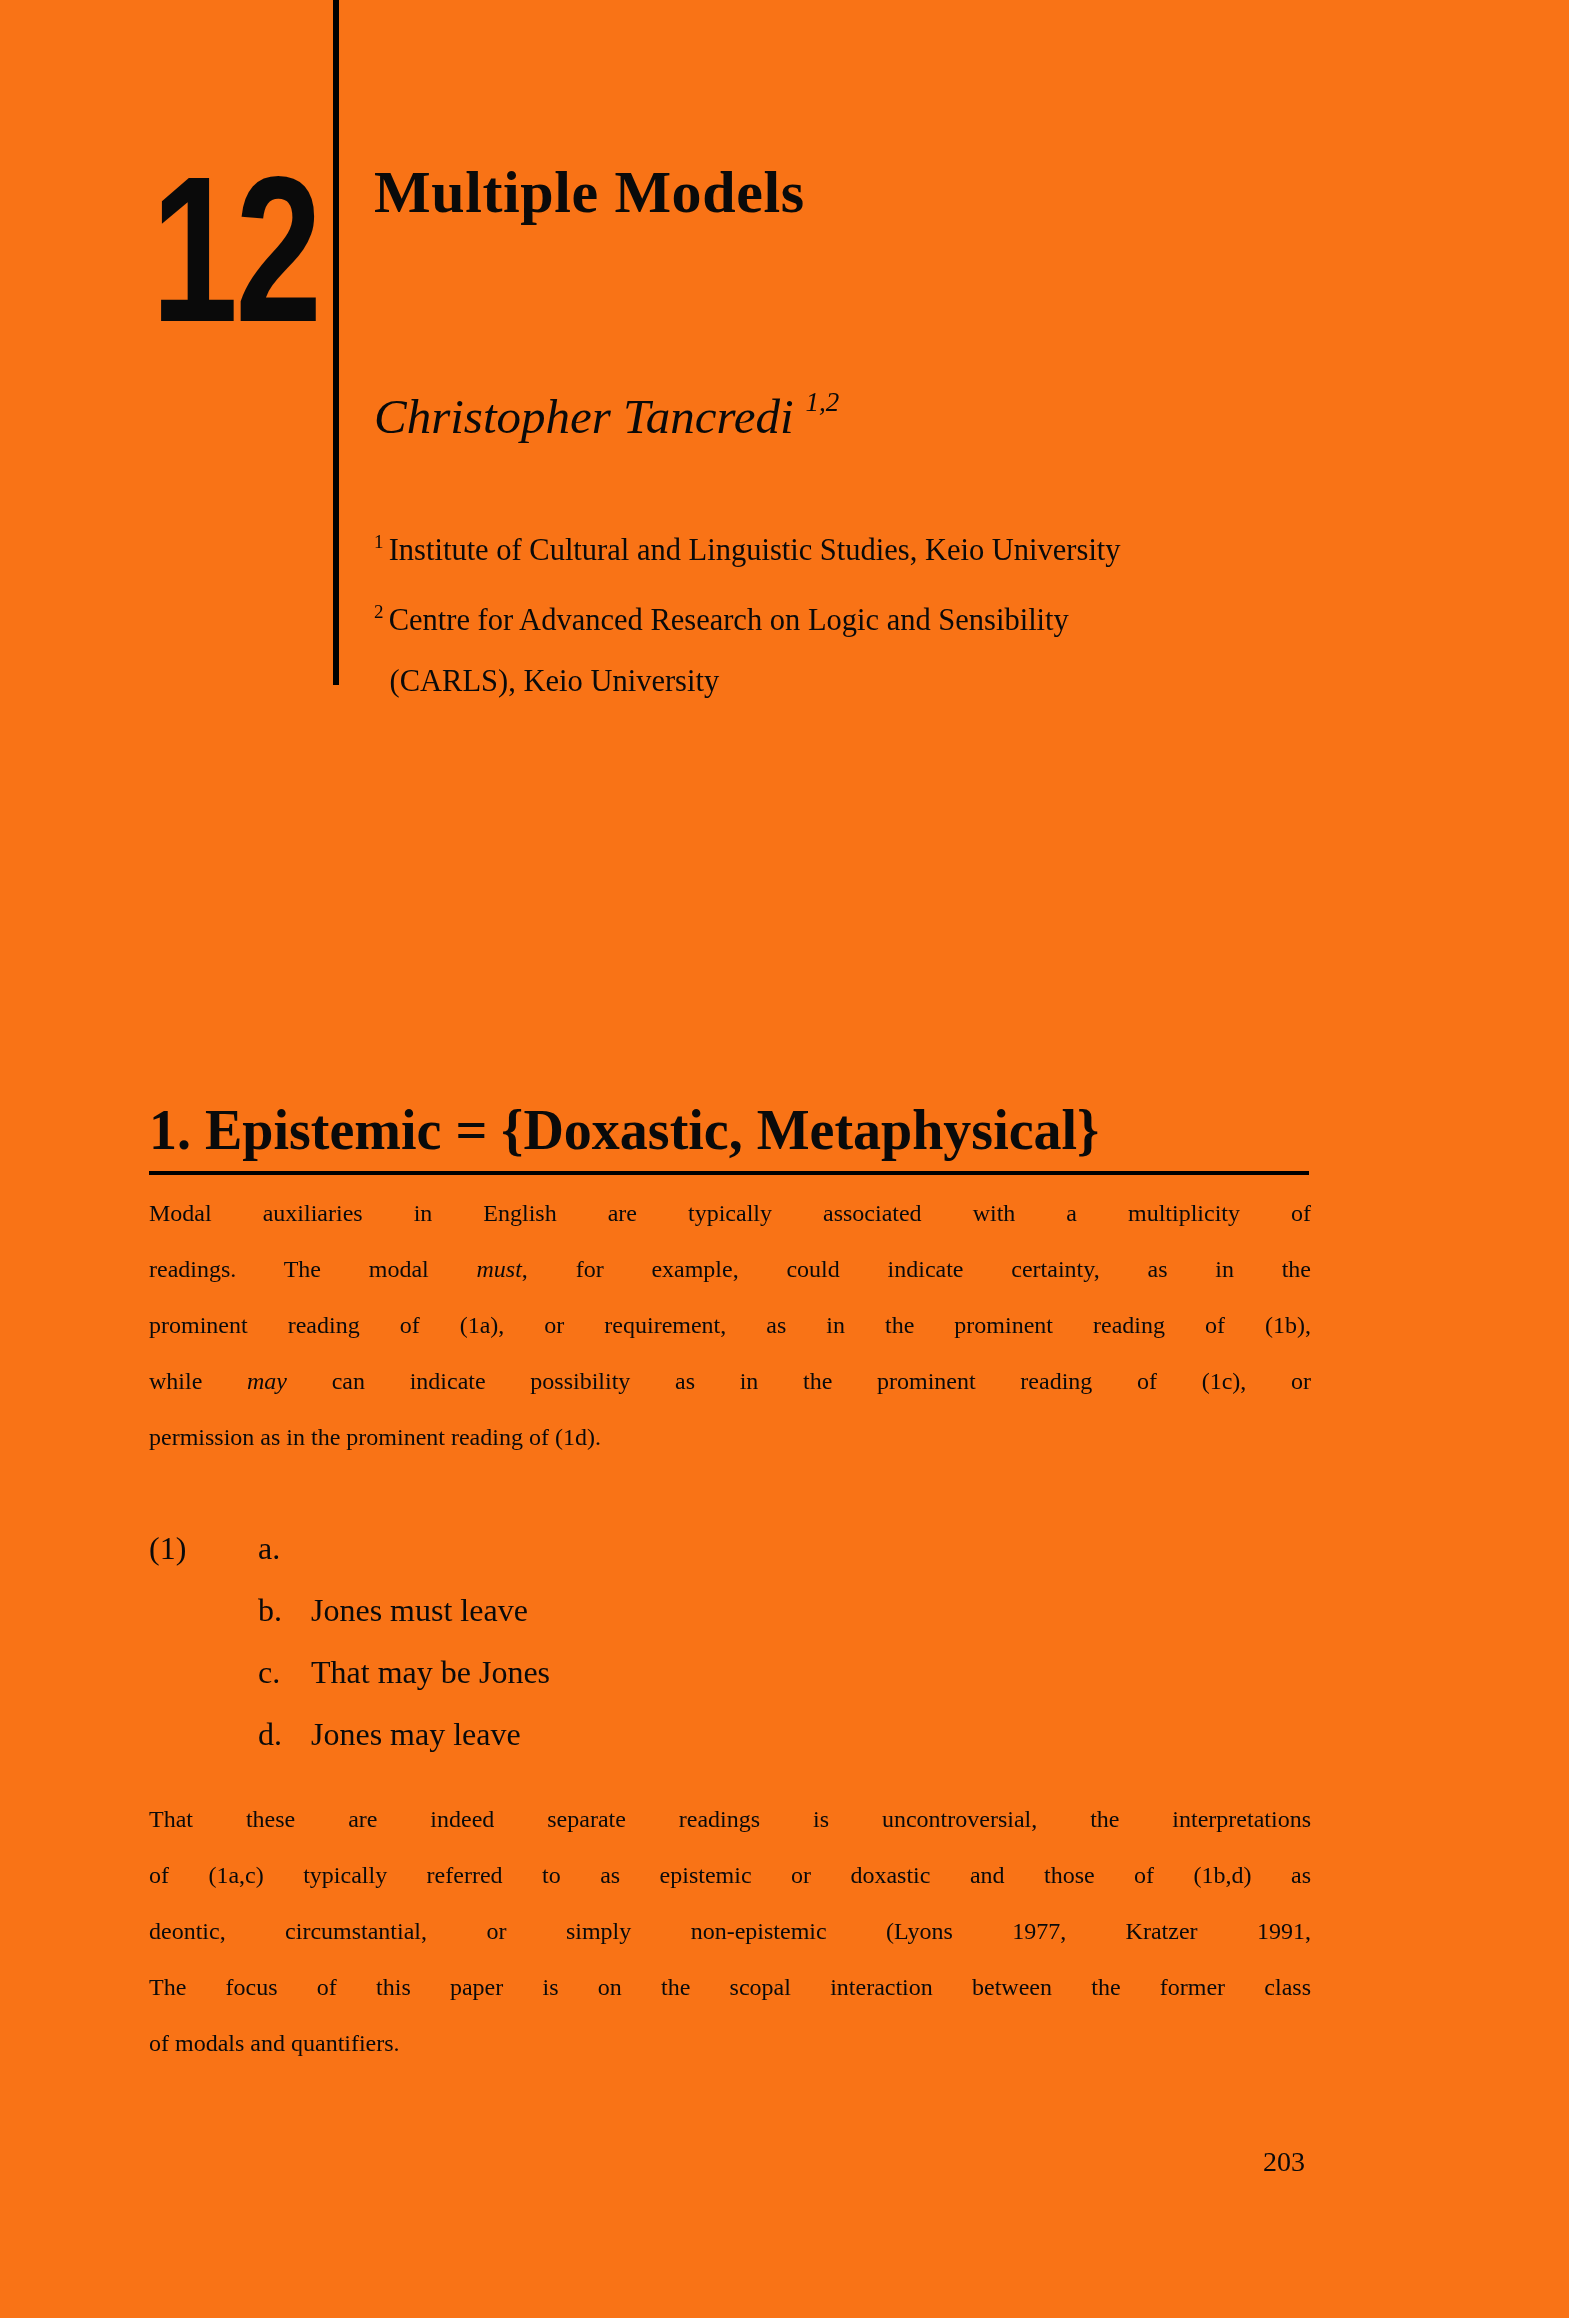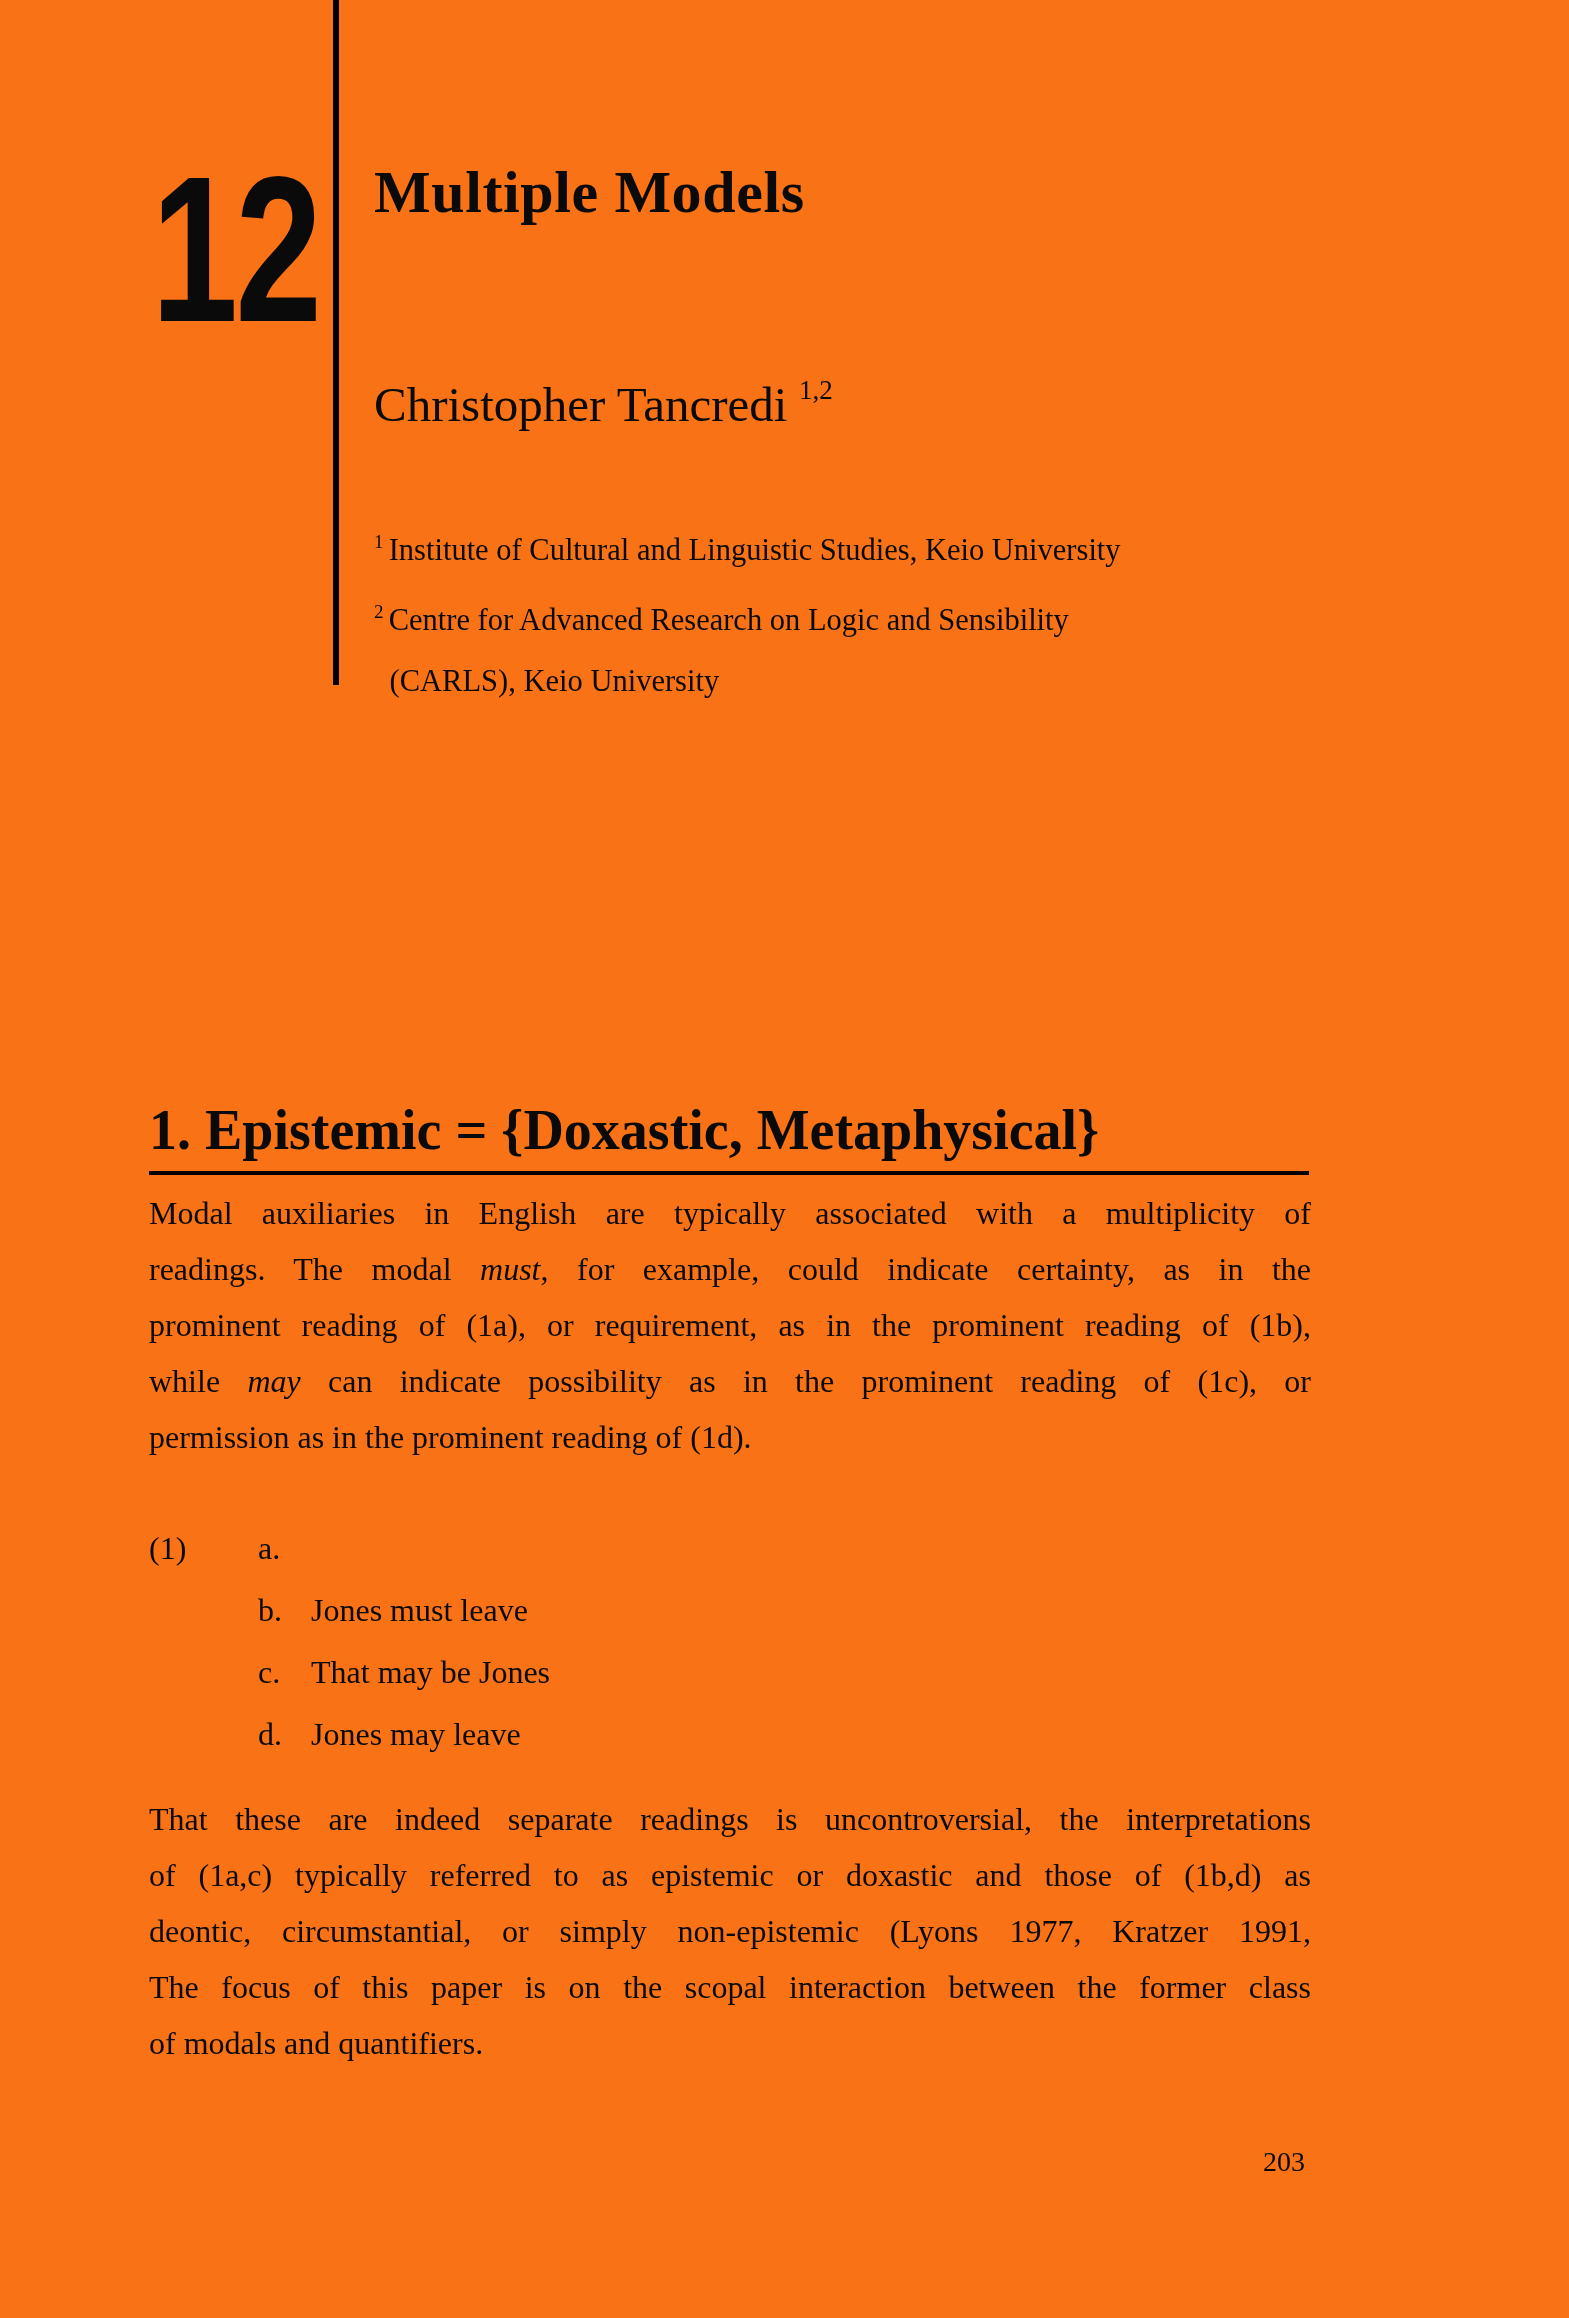--- a/index.html
+++ b/index.html
@@ -45,21 +45,22 @@
     left: 374px;
     top: 161px;
     font-weight: bold;
     font-size: 60px;
     line-height: 1.05;
     letter-spacing: 0.6px;
   }
   .author-line {
     position: absolute;
     left: 374px;
-    top: 376px;
+    top: 388px;
+    font-style: italic;
     font-size: 49px;
     line-height: 1.1;
   }
   .author-line sup {
     font-size: 27px;
     margin-left: 11.7px;
     vertical-align: 22px;
   }
   .affiliations {
     position: absolute;
@@ -95,21 +96,21 @@
     width: 100%;
     height: 3.9px;
     background: #000;
   }
 
   
   .para {
     position: absolute;
     left: 149px;
     width: 1162px;
-    font-size: 32px;
+    font-size: 24px;
   }
   .para .line {
     height: 56px;
     line-height: 56px;
     text-align: justify;
     text-align-last: justify;
     white-space: normal;
   }
   .para .line.last {
     text-align: right;

